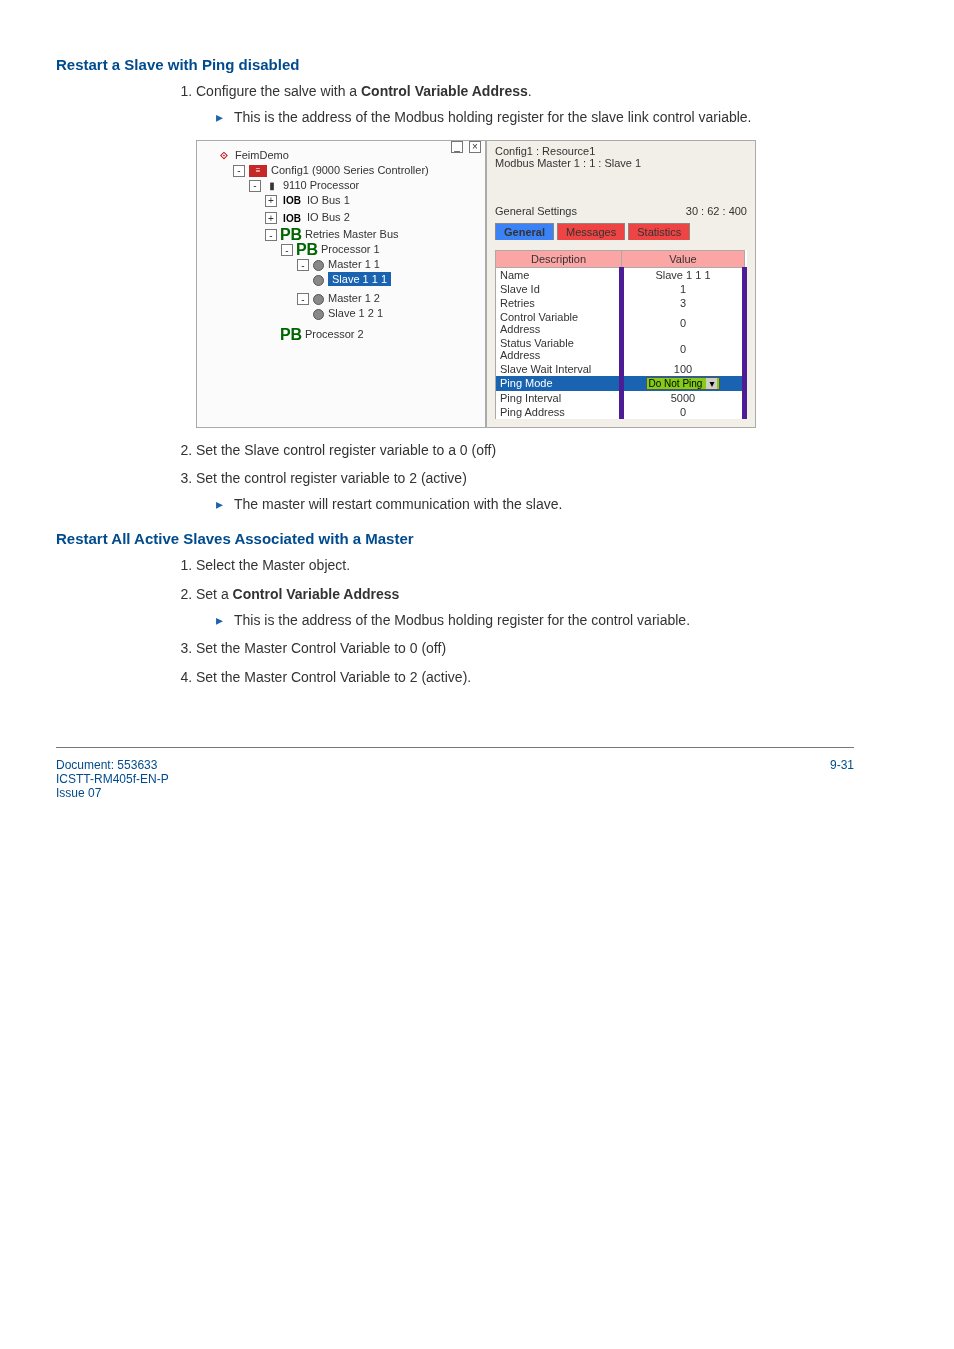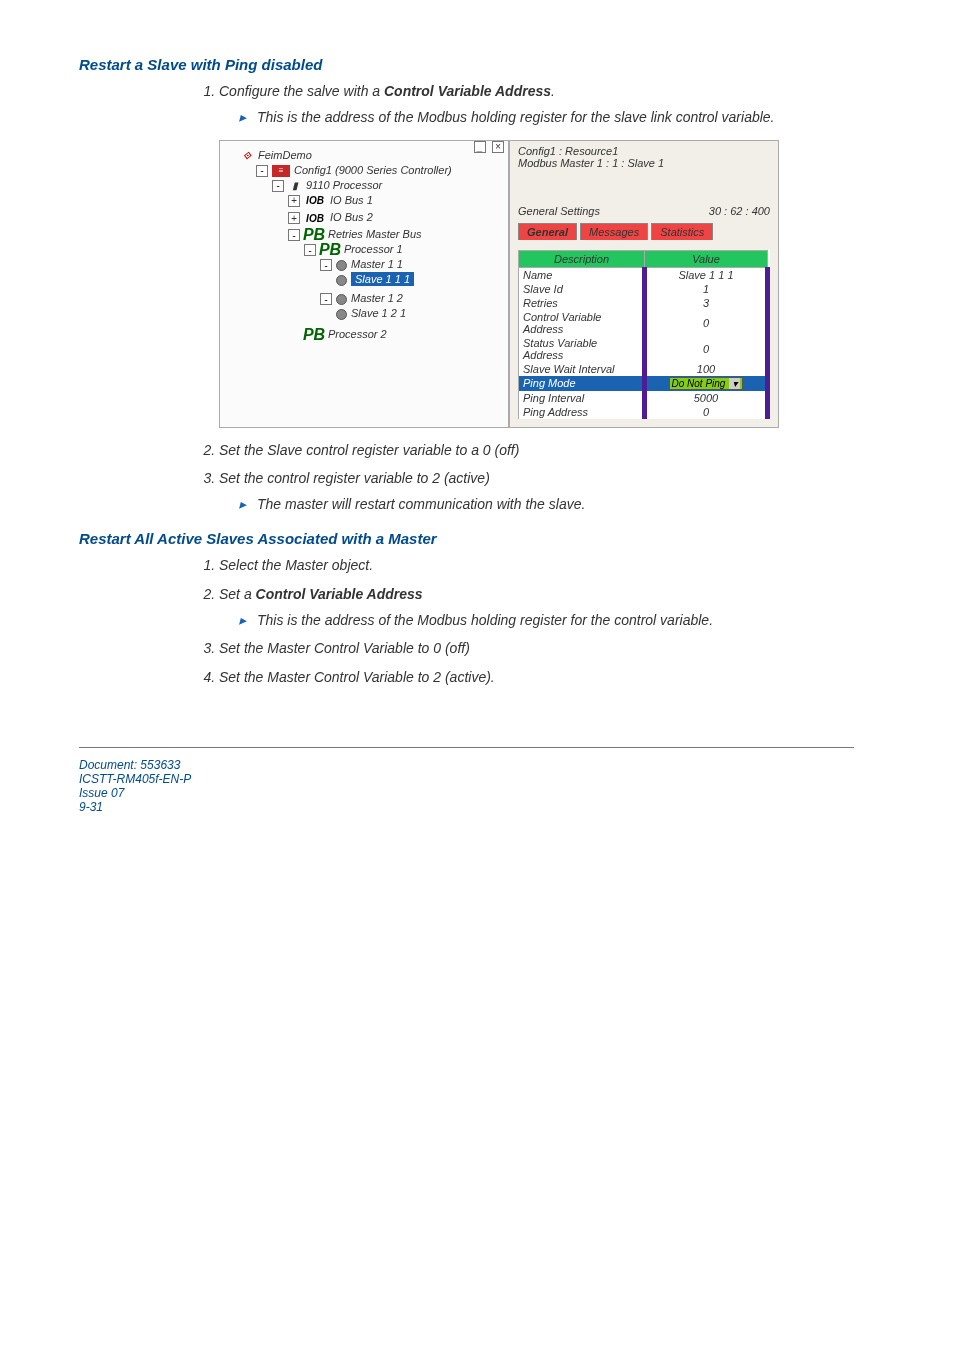--- a/index.html
+++ b/index.html
@@ -5,25 +5,24 @@
   html, body {
     margin: 0;
     padding: 0;
     width: 954px;
     font-family: Arial, Helvetica, sans-serif;
     font-size: 14px;
     color: #333;
     background: #fff;
   }
   .page {
-    padding: 40px 100px 40px 79px;
+    padding: 40px 100px 40px 56px;
     box-sizing: border-box;
     min-height: 1260px;
     position: relative;
-    font-style: italic;
   }
   .h2 {
     color: #004b8d;
     font-weight: bold;
     font-size: 15px;
     margin: 16px 0 8px 0;
   }
   ol.main {
     margin: 4px 0 10px 140px;
     padding: 0;
@@ -98,29 +97,29 @@
   .panel-head { font-size: 11px; display: flex; justify-content: space-between; margin-top: 36px; }
   .tabs { margin: 6px 0 10px 0; }
   .tab {
     display: inline-block;
     padding: 2px 8px;
     border: 1px solid #888;
     font-size: 11px;
     background: #ef4444;
     border-bottom: none;
   }
-  .tab.active { font-weight: bold; background: #ef4444; }
+  .tab.active { font-weight: bold; background: #3b82f6; }
   table.props {
     width: 100%;
     border-collapse: collapse;
     font-size: 11px;
     background: #fff;
   }
   table.props th {
-    background: #22c55e;
+    background: #fca5a5;
     border: 1px solid #aaa;
     padding: 2px 4px;
     font-weight: normal;
     text-align: center;
   }
   table.props td {
     border-left: 1px solid #aaa;
     border-right: 5px solid #4c1d95;
     padding: 1px 4px;
   }
@@ -138,21 +137,20 @@
   .footer-rule {
     border: 0;
     border-top: 1px solid #777;
     margin: 60px 0 10px 0;
   }
   .footer {
     display: flex;
     justify-content: space-between;
     color: #004b8d;
     font-size: 12px;
-    flex-direction: column;
   }
 </style>
 </head>
 <body>
 
 <div class="page">
 
   <div class="h2">Restart a Slave with Ping disabled</div>
 
   <ol class="main">

